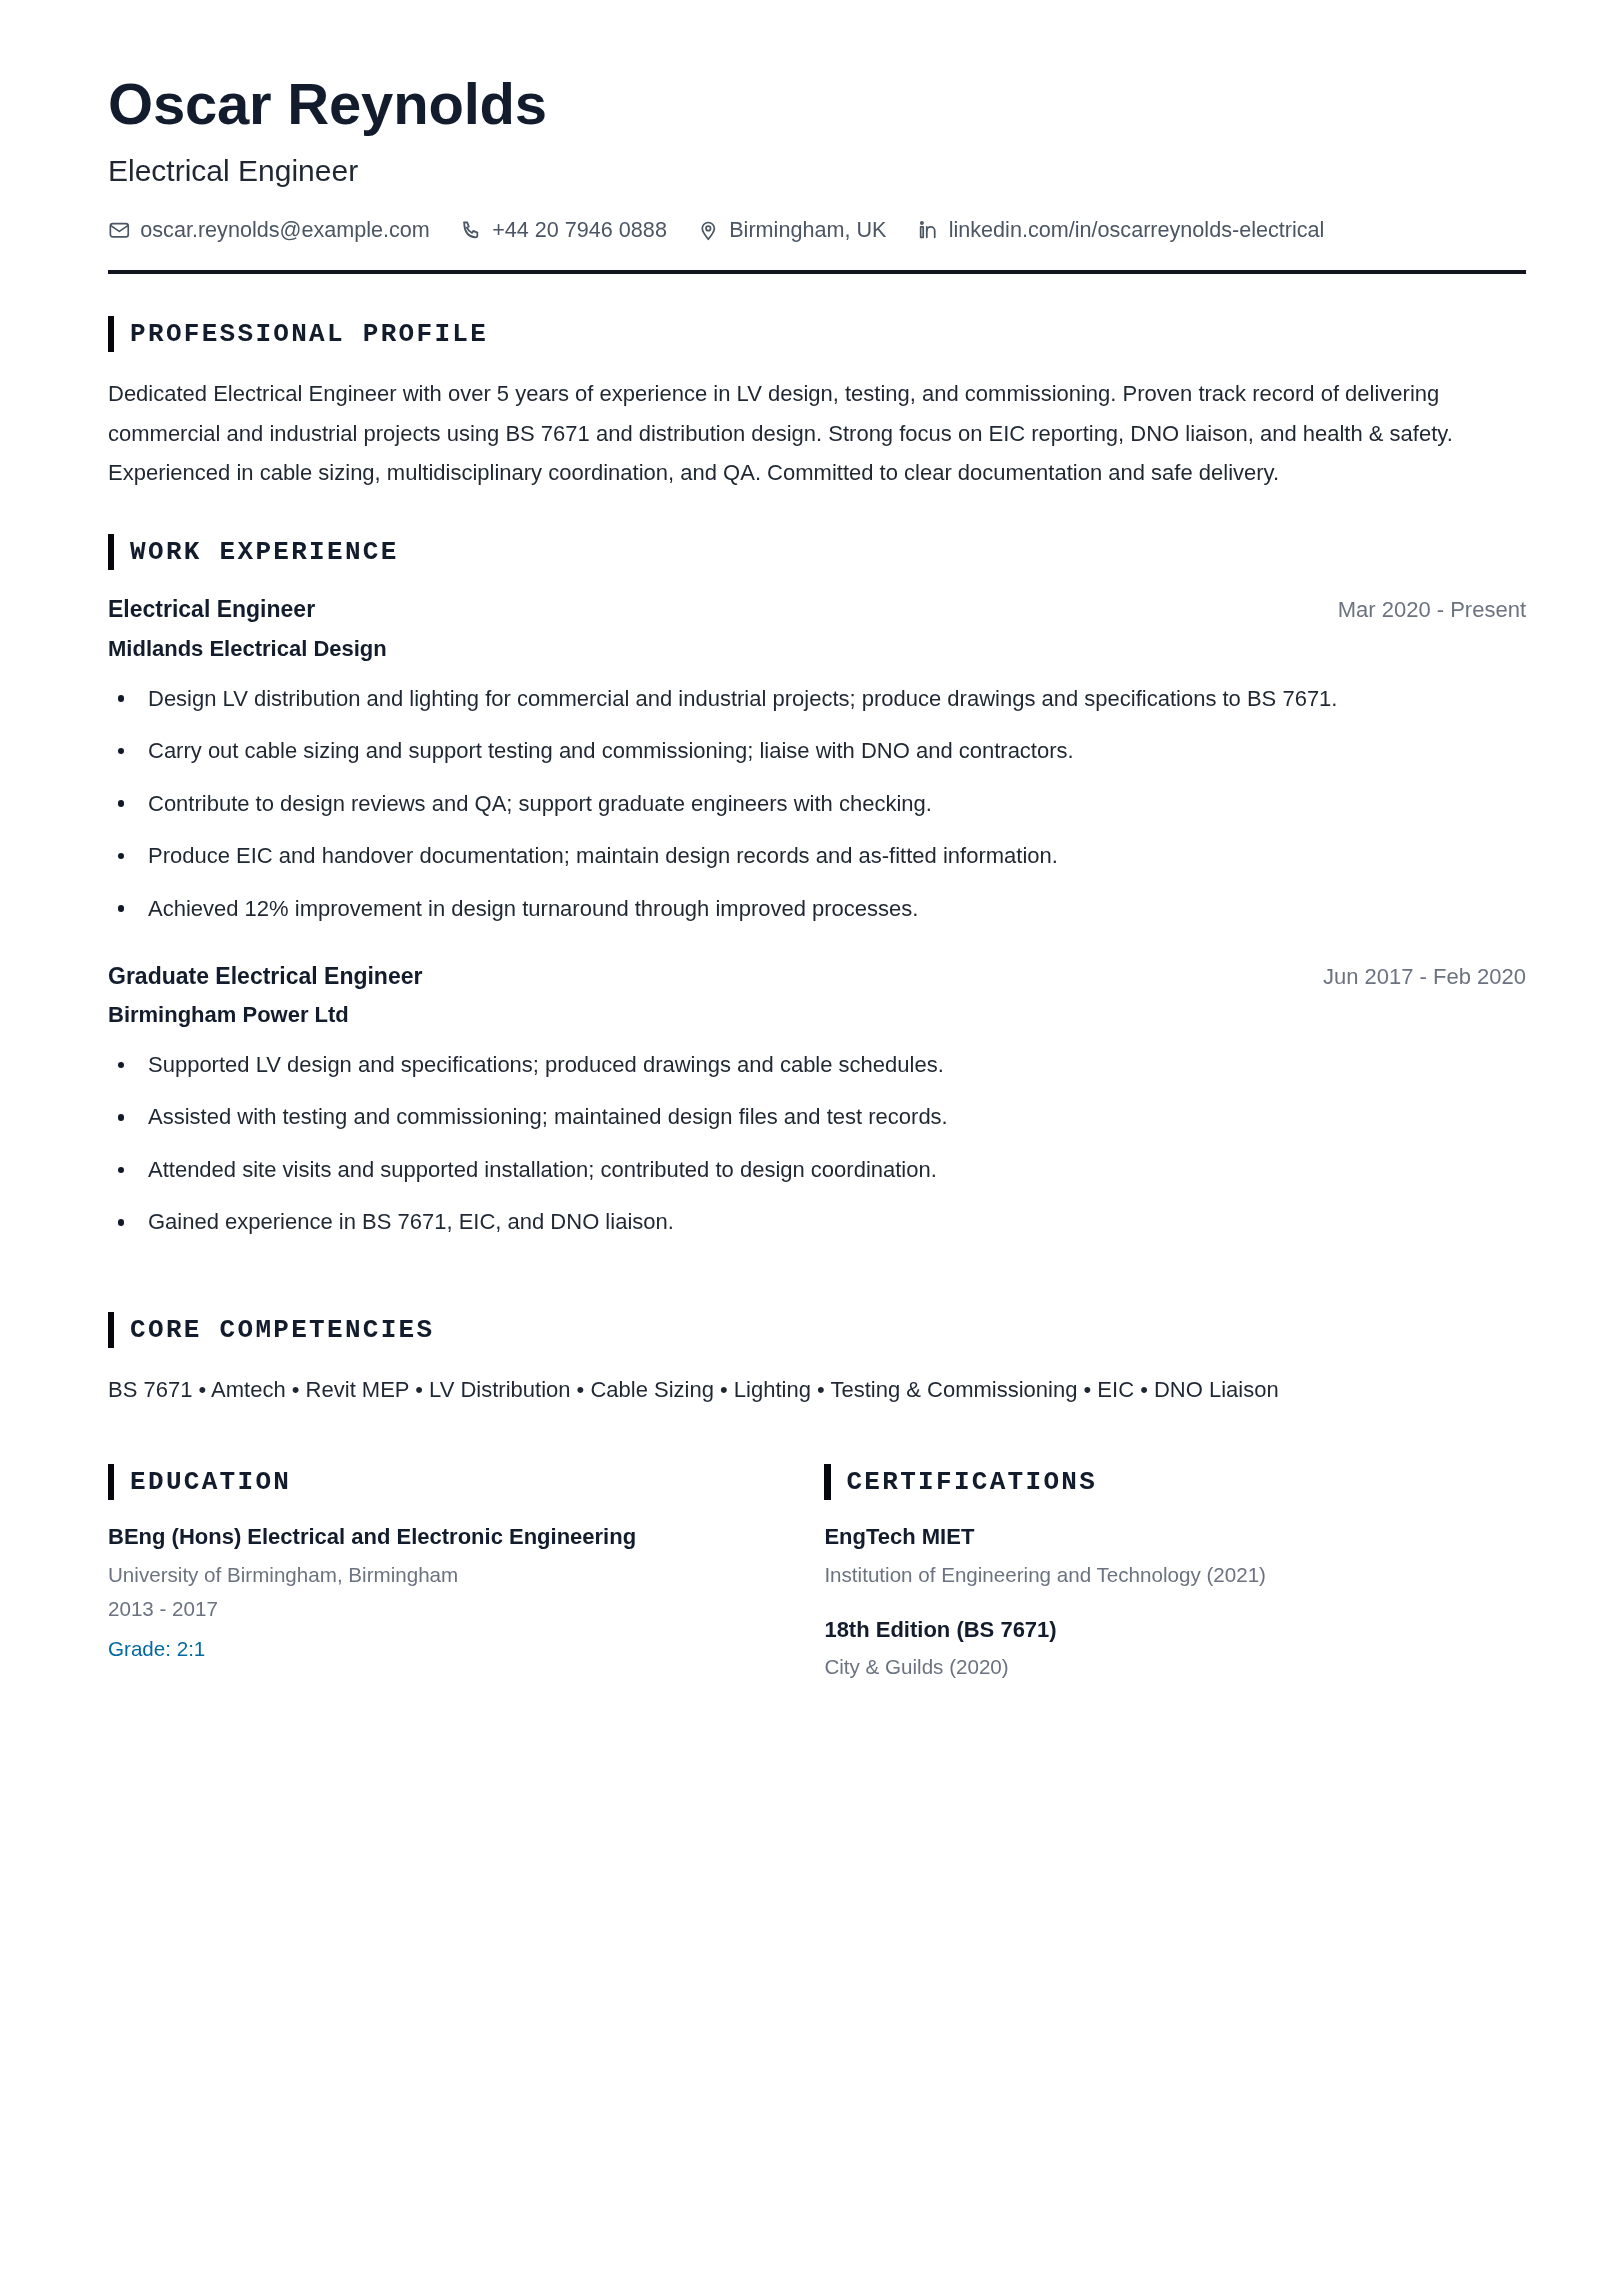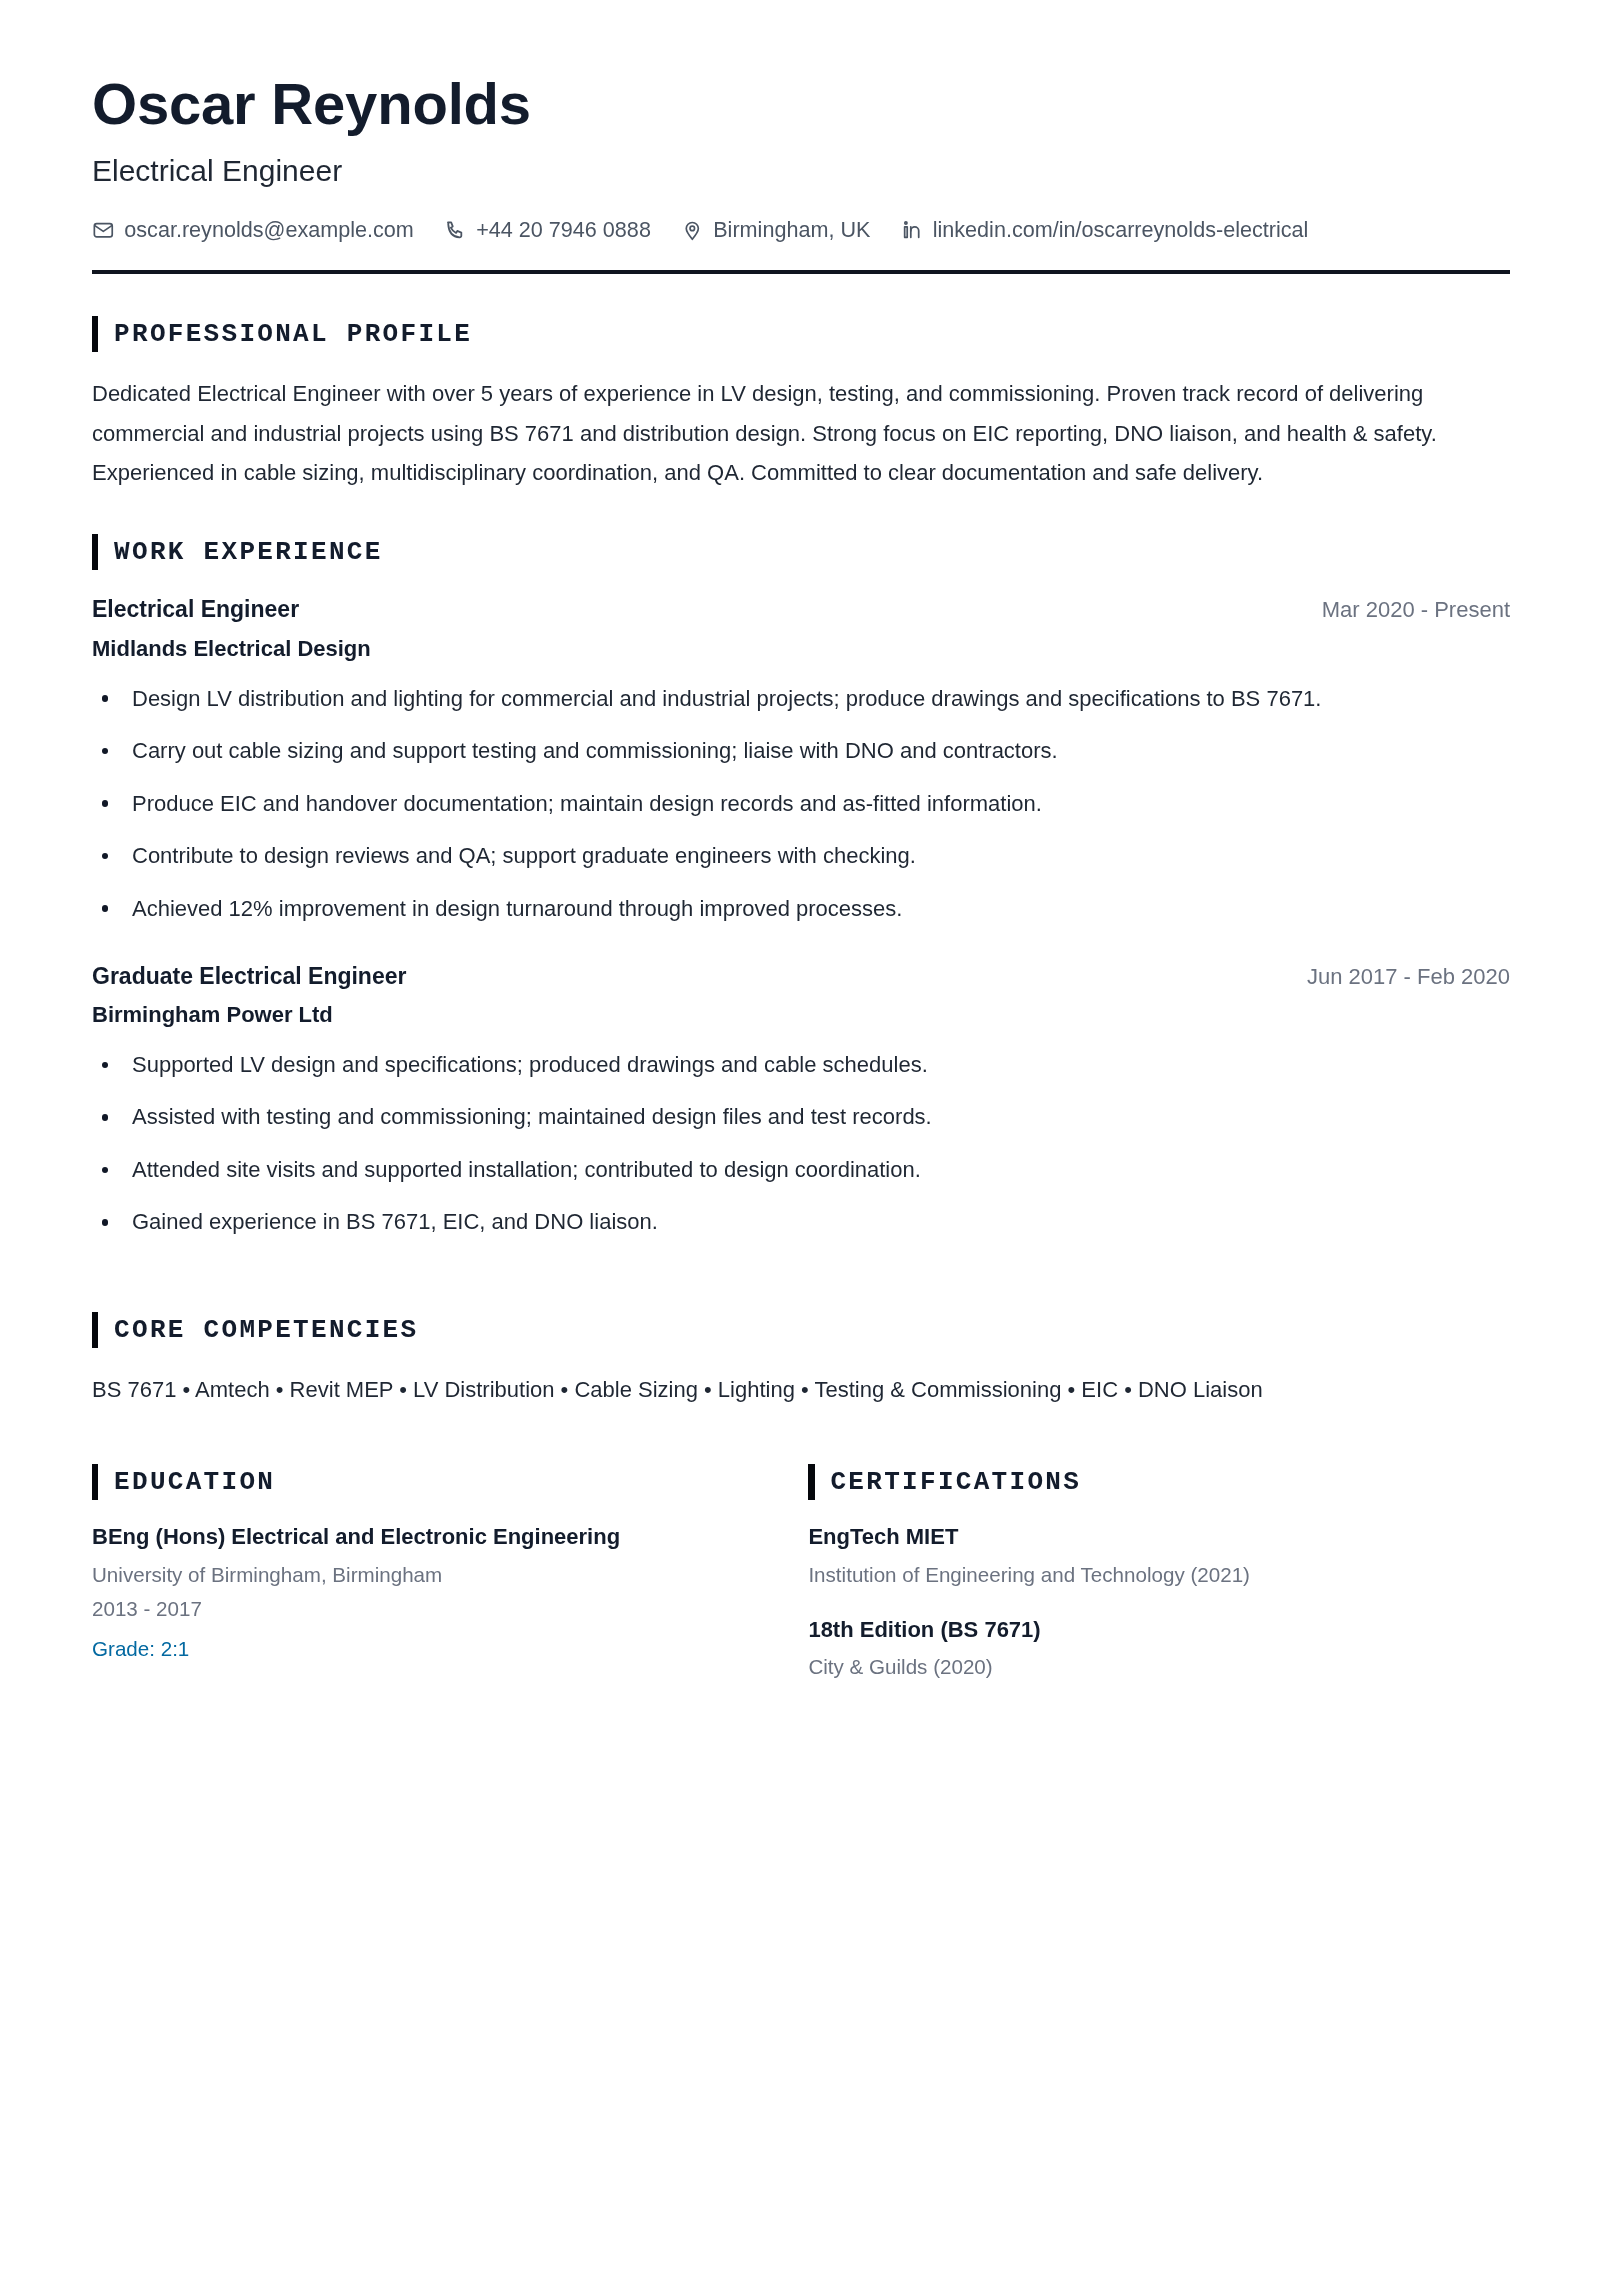--- a/index.html
+++ b/index.html
@@ -20,21 +20,21 @@
   .page {
     width: 1623px;
     height: 2295px;
     background: #ffffff;
     padding: 0;
     position: relative;
   }
 
   .inner {
     position: absolute;
-    left: 92px;
+    left: 108px;
     top: 0;
     width: 1418px;
   }
 
   
   .header {
     padding-top: 73px;
   }
 
   .name {
@@ -330,22 +330,22 @@
 
       <div class="job">
         <div class="job-line">
           <span class="job-role">Electrical Engineer</span>
           <span class="job-dates">Mar 2020 - Present</span>
         </div>
         <div class="job-company">Midlands Electrical Design</div>
         <ul class="bullets">
           <li>Design LV distribution and lighting for commercial and industrial projects; produce drawings and specifications to BS 7671.</li>
           <li>Carry out cable sizing and support testing and commissioning; liaise with DNO and contractors.</li>
+          <li>Contribute to design reviews and QA; support graduate engineers with checking.</li>
           <li>Produce EIC and handover documentation; maintain design records and as-fitted information.</li>
-          <li>Contribute to design reviews and QA; support graduate engineers with checking.</li>
           <li>Achieved 12% improvement in design turnaround through improved processes.</li>
         </ul>
       </div>
 
       <div class="job">
         <div class="job-line">
           <span class="job-role">Graduate Electrical Engineer</span>
           <span class="job-dates">Jun 2017 - Feb 2020</span>
         </div>
         <div class="job-company">Birmingham Power Ltd</div>

